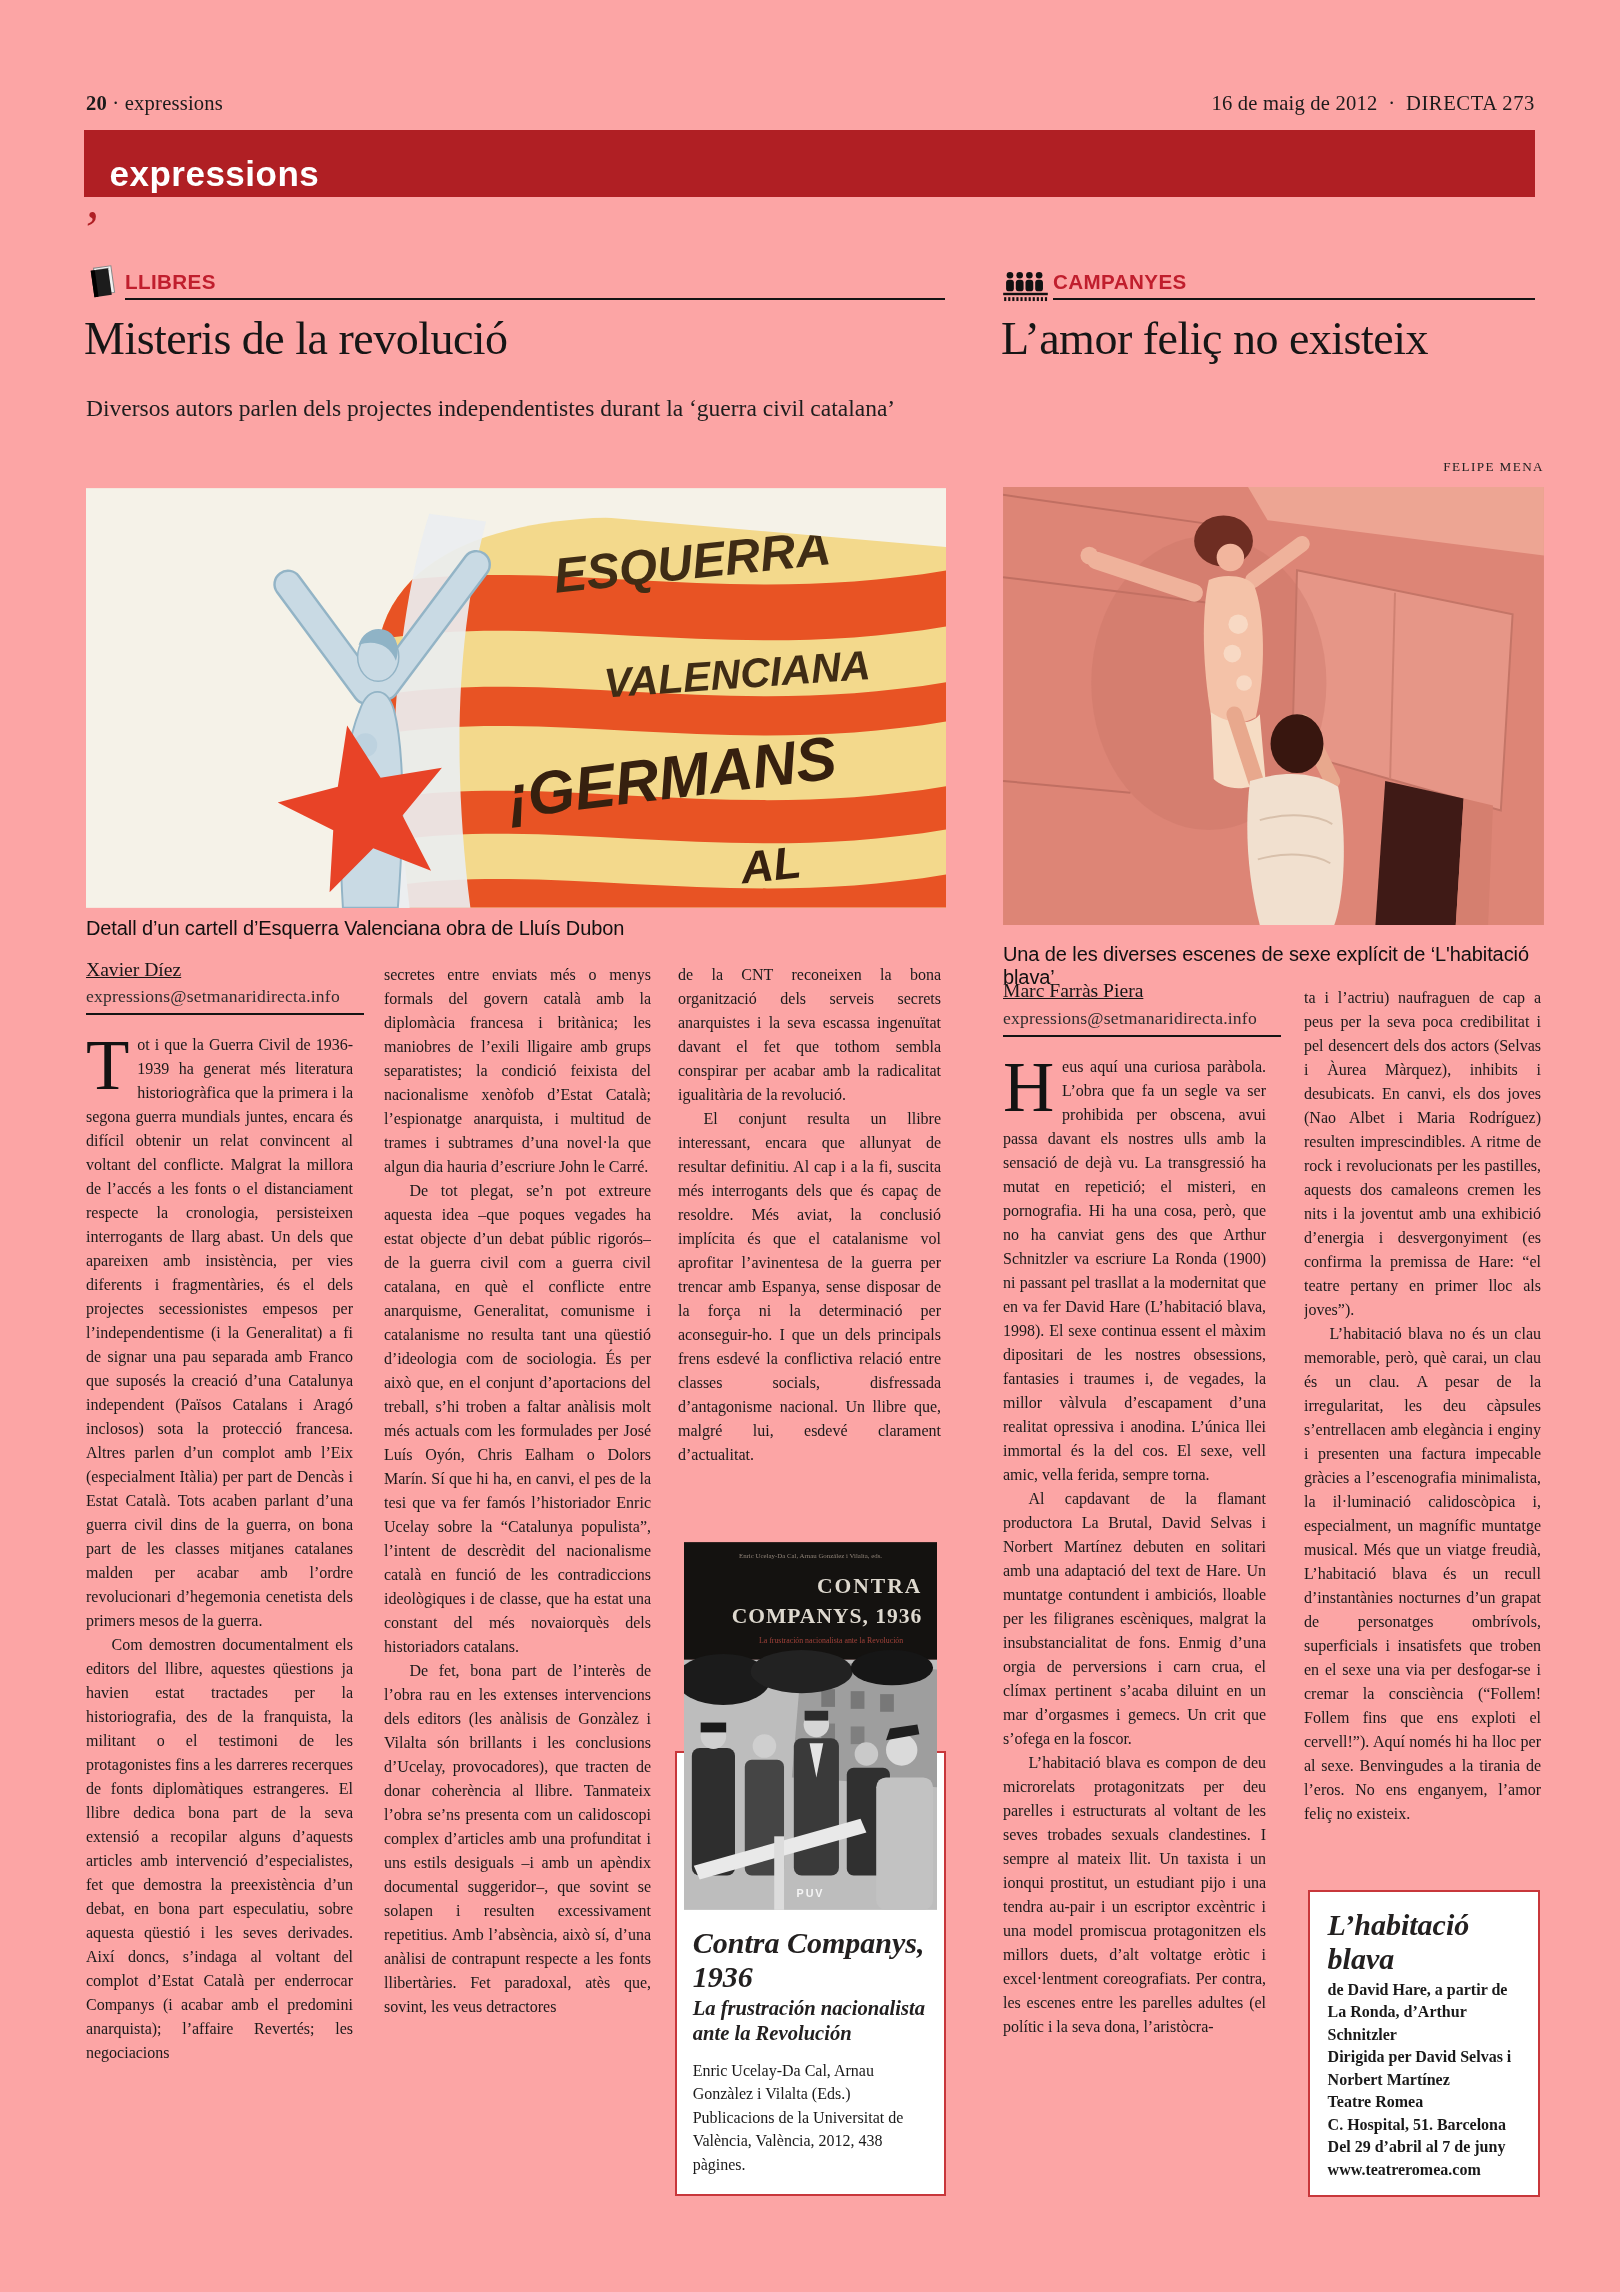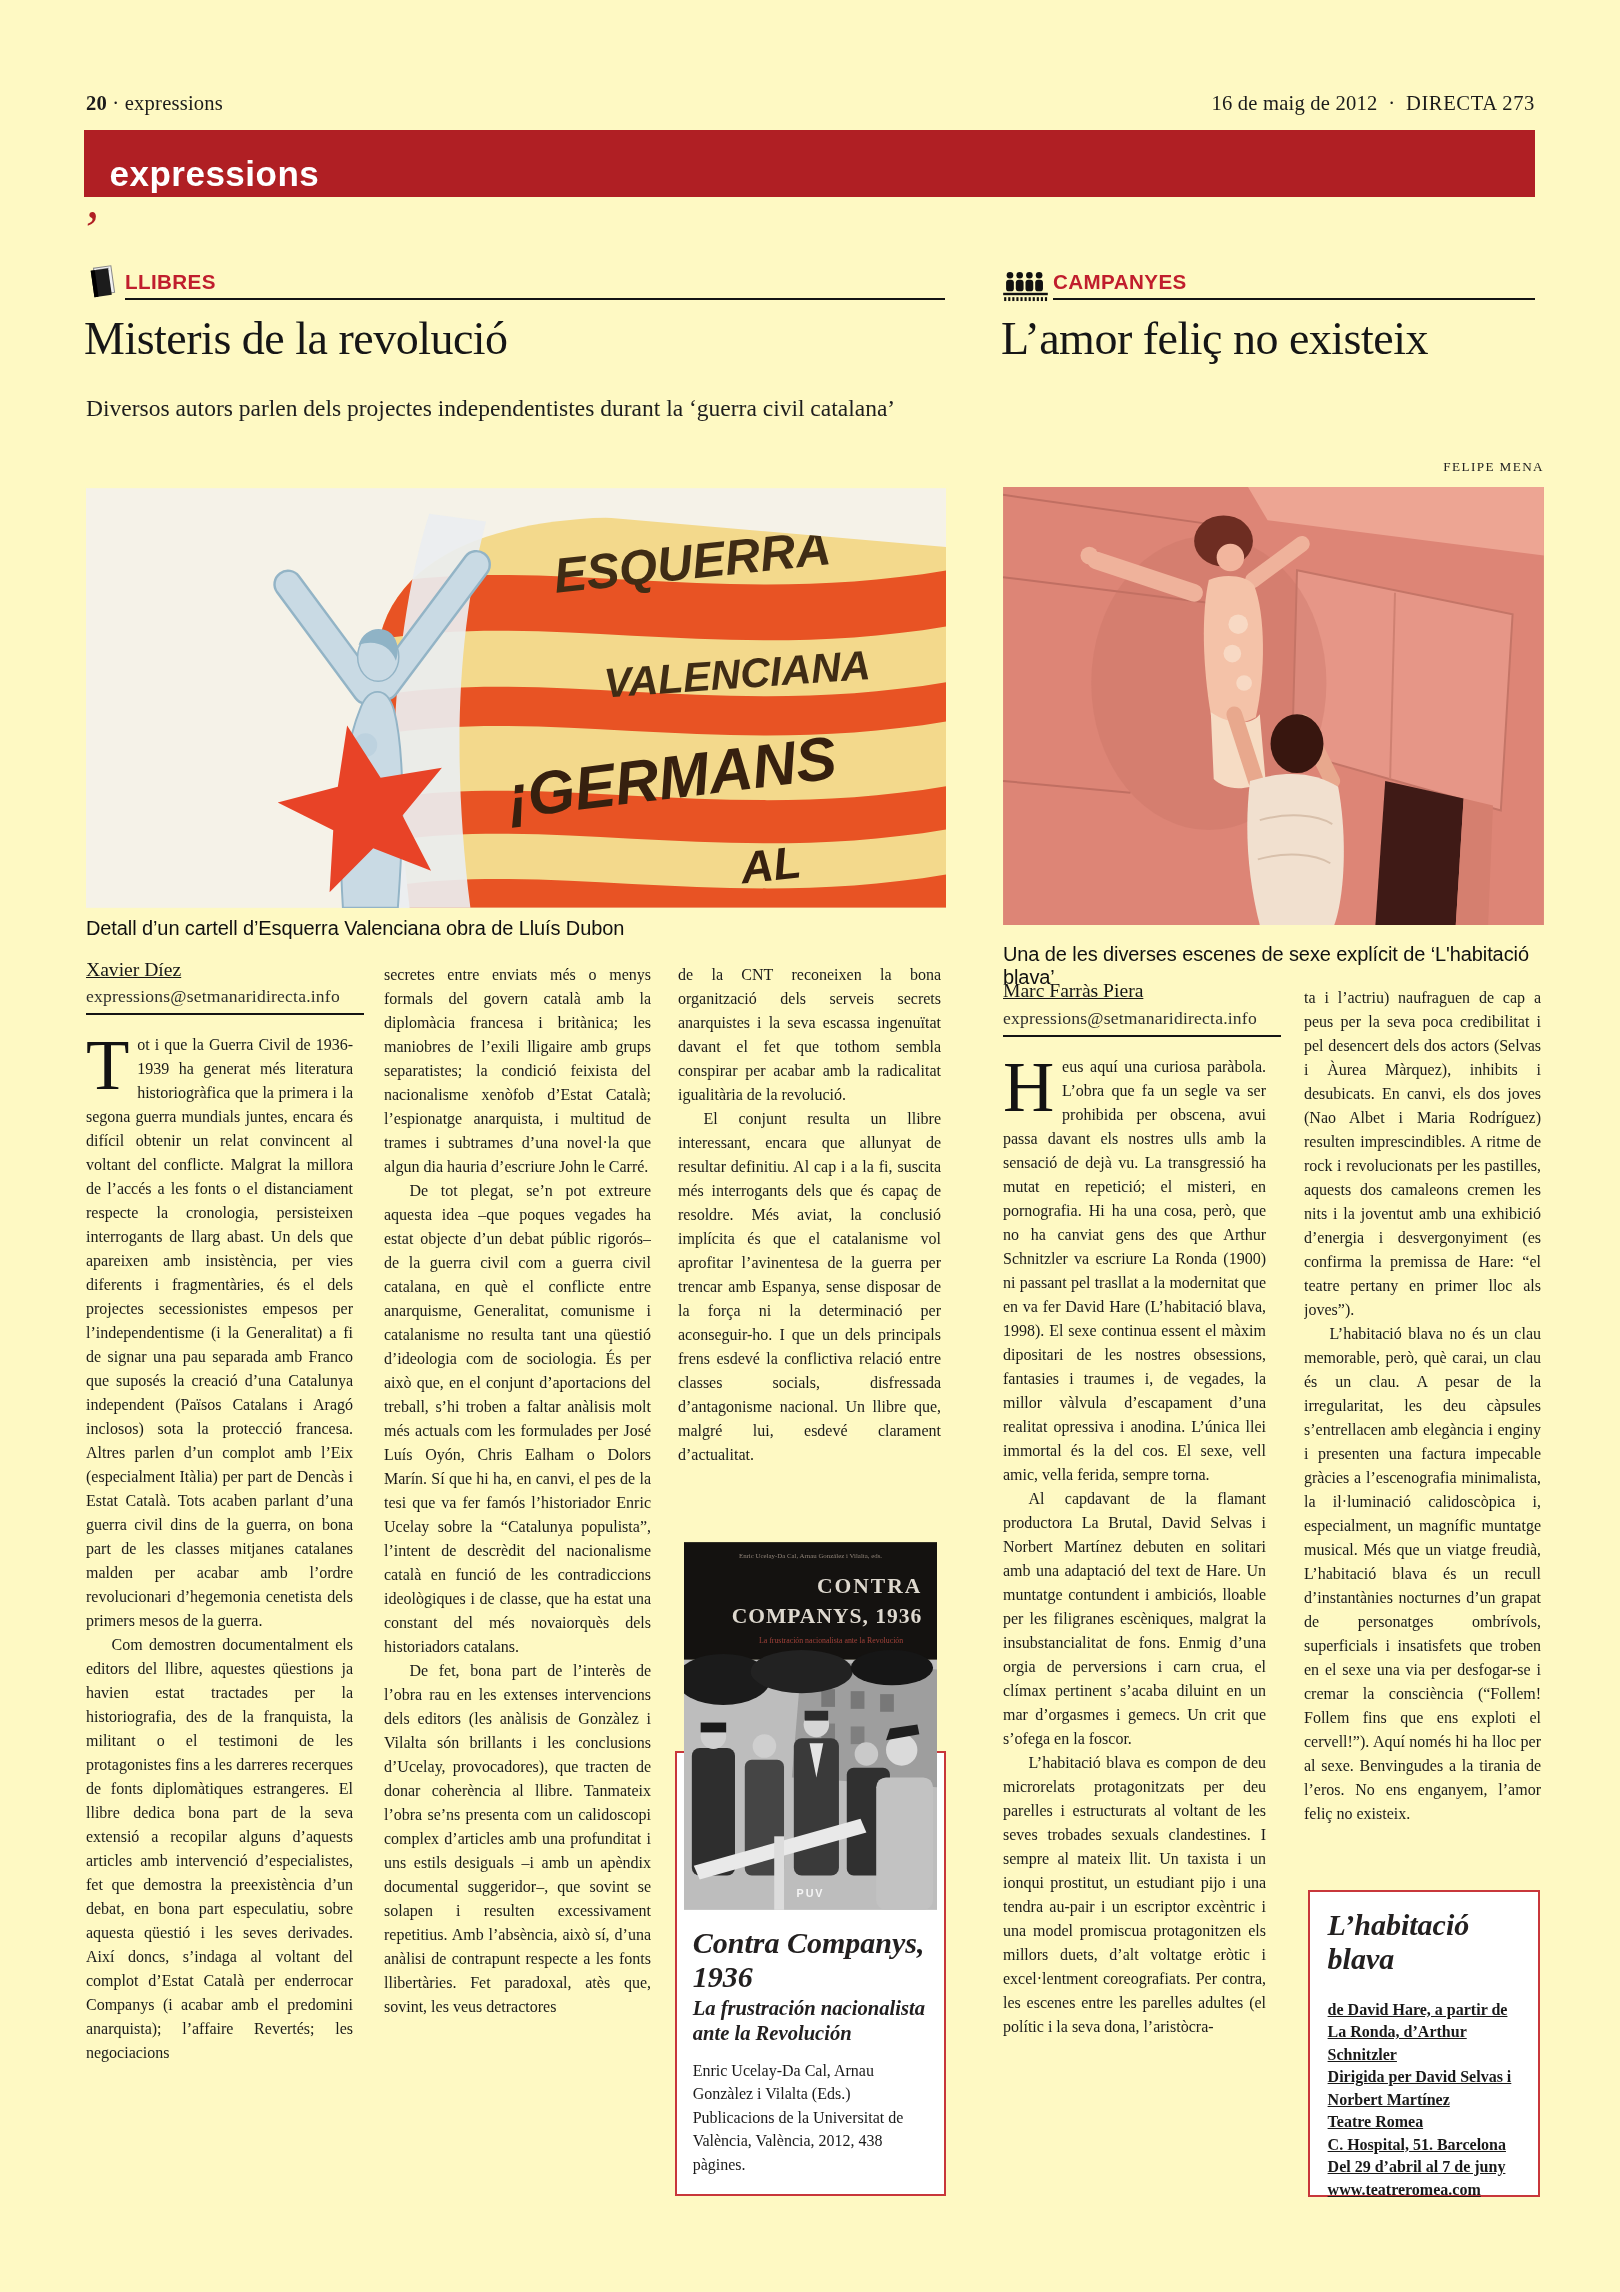--- a/index.html
+++ b/index.html
@@ -1,16 +1,16 @@
 <!DOCTYPE html>
 <html lang="ca"><head>
 <meta charset="utf-8">
 <style>
   html,body{margin:0;padding:0;background:#e9e9e9;}
-  .page{position:relative;width:1620px;height:2293px;background:#fef9c3;margin:0 auto;
+  .page{position:relative;width:1620px;height:2293px;background:#fca5a5;margin:0 auto;
         font-family:"Liberation Serif",serif;color:#191919;overflow:hidden;}
   .abs{position:absolute;}
   
   .folio{font-size:20.6px;color:#1b1b1b;letter-spacing:0.2px;}
   .folio .pgnum{font-weight:bold;}
   .folio-right{text-align:right;}
   .issue{letter-spacing:0.6px;}
   
   .banner{background:#b01f24;}
   .banner-label{position:absolute;left:25.5px;bottom:5.9px;font-family:"Liberation Sans",sans-serif;
@@ -33,21 +33,21 @@
   .bodycol p{margin:0;text-indent:25.5px;}
   .bodycol p.lead-p{text-indent:0;}
   .bodycol .cont p:first-child{text-indent:0;}
   .dropcap{float:left;font-size:71px;line-height:55px;padding:4.9px 7.8px 0 0;color:#131313;}
   
   .redbox{border:2px solid #c8373b;background:#ffffff;box-sizing:border-box;}
   .box-title{font-style:italic;font-weight:bold;font-size:30px;line-height:34px;color:#232020;margin:0;}
   .box-sub{font-style:italic;font-weight:bold;font-size:20.6px;line-height:24.5px;color:#232020;margin:2px 0 0 0;}
   .box-credit{font-size:16px;line-height:23.5px;margin:0;}
   .box-credits{margin-top:13.7px;}
-  .show-lines{margin-top:23px;text-decoration:underline;}
+  .show-lines{margin-top:3px;}
   .show-lines p{font-weight:bold;font-size:16px;line-height:22.5px;margin:0;}
   svg{display:block;}
 </style>
 </head>
 <body>
 
 <div class="page">
 
   <div class="abs folio" style="left:86px;top:92px;">
     <span class="pgnum">20</span>

